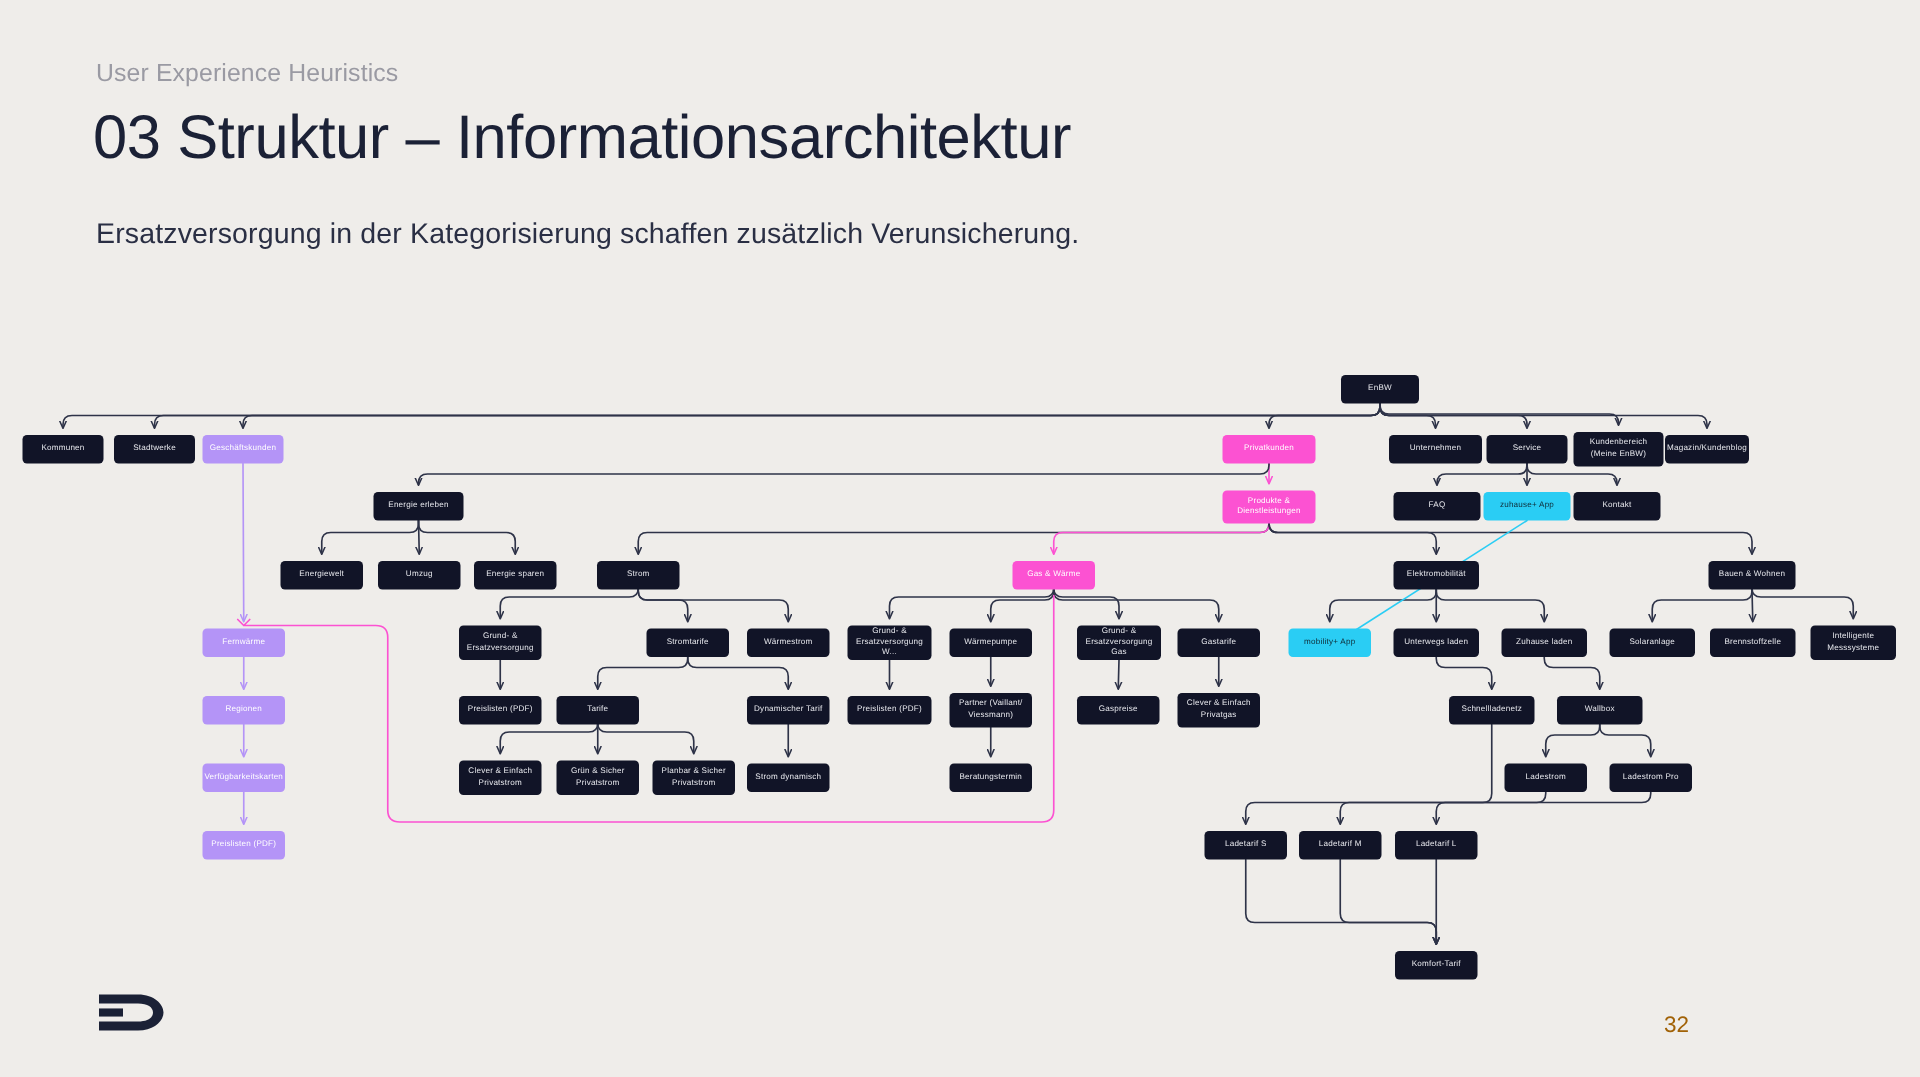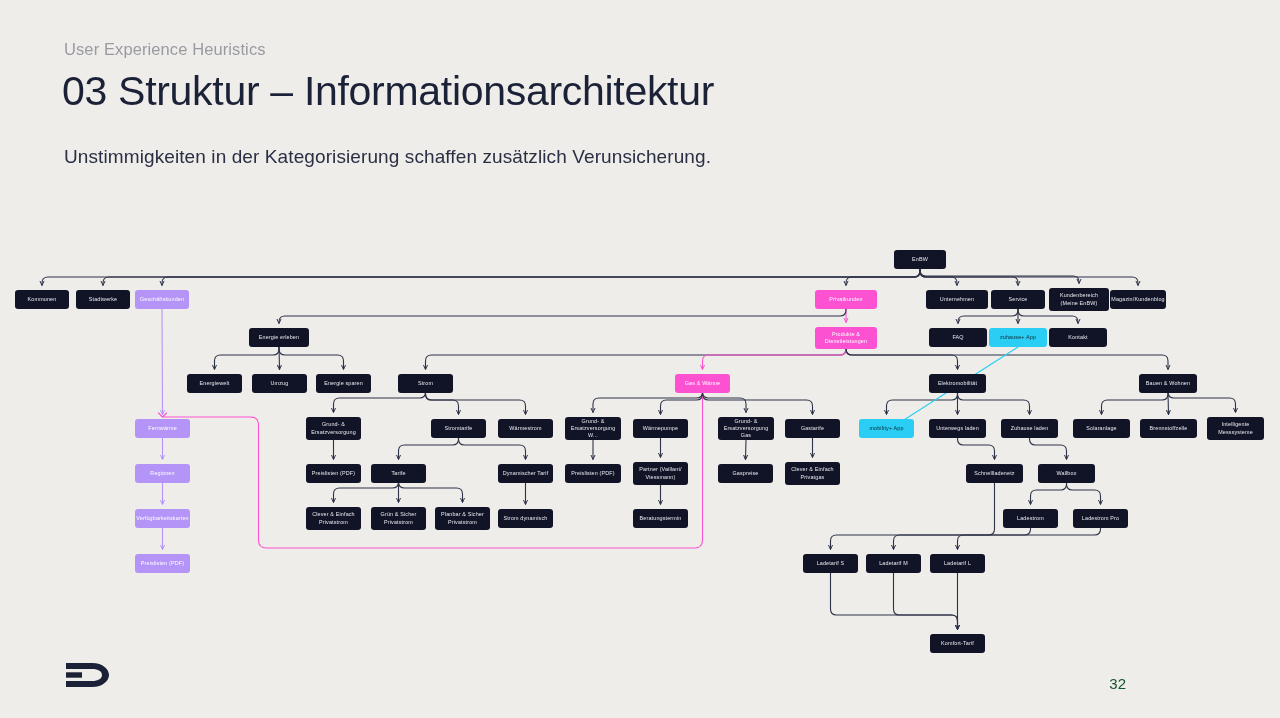--- a/index.html
+++ b/index.html
@@ -33,21 +33,21 @@
     color: #2A2F44; white-space: nowrap;
   }
 
   
   .logo {
     position: absolute; left: 64px; top: 660px;
     width: 48px; height: 30px;
   }
   .pagenum {
     position: absolute; right: 30px; top: 675px;
-    font-size: 15px; color: #14532d; margin-left: 37px;
+    font-size: 15px; color: #a16207; margin-left: 37px;
   }
 
   
   #diagram {
     position: absolute; left: 0; top: 228px;
     width: 1280px; height: 430px;
   }
   #wires { position: absolute; left: 0; top: 0; width: 1280px; height: 430px; }
   .node {
     position: absolute;
@@ -66,21 +66,21 @@
   .node.purple { background: #B494F7; color: #FFFFFF; }
   .node.cyan { background: #2ACDF4; color: #0F2B36; }
 </style>
 </head>
 <body>
 
 <div id="slide">
 
   <div class="eyebrow">User Experience Heuristics</div>
   <div class="title">03 Struktur – Informationsarchitektur</div>
-  <div class="subtitle">Unstimmigkeiten in der Kategorisierung schaffen zusätzlich Verunsicherung.</div>
+  <div class="subtitle">Ersatzversorgung in der Kategorisierung schaffen zusätzlich Verunsicherung.</div>
 
   <svg class="logo" viewBox="0 0 48 30" xmlns="http://www.w3.org/2000/svg">
     <path d="M2 3 H28 C39 3 45 9.5 45 15 C45 20.5 39 27 28 27 H2 V21 H28 C34.5 21 38 18.5 38 15 C38 11.5 34.5 9 28 9 H2 Z" fill="#1B2136"></path>
     <rect x="2" y="12.3" width="16" height="5.4" fill="#1B2136"></rect>
   </svg>
 
   <div class="pagenum">32</div>
 
   <div id="diagram">
     <svg id="wires" viewBox="0 0 1280 430" xmlns="http://www.w3.org/2000/svg">

